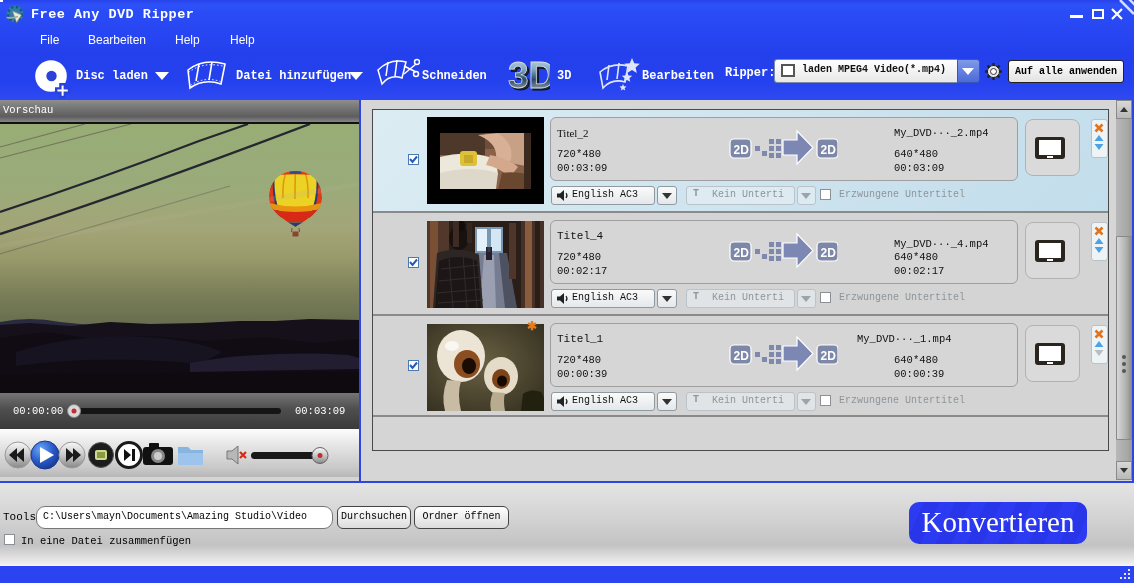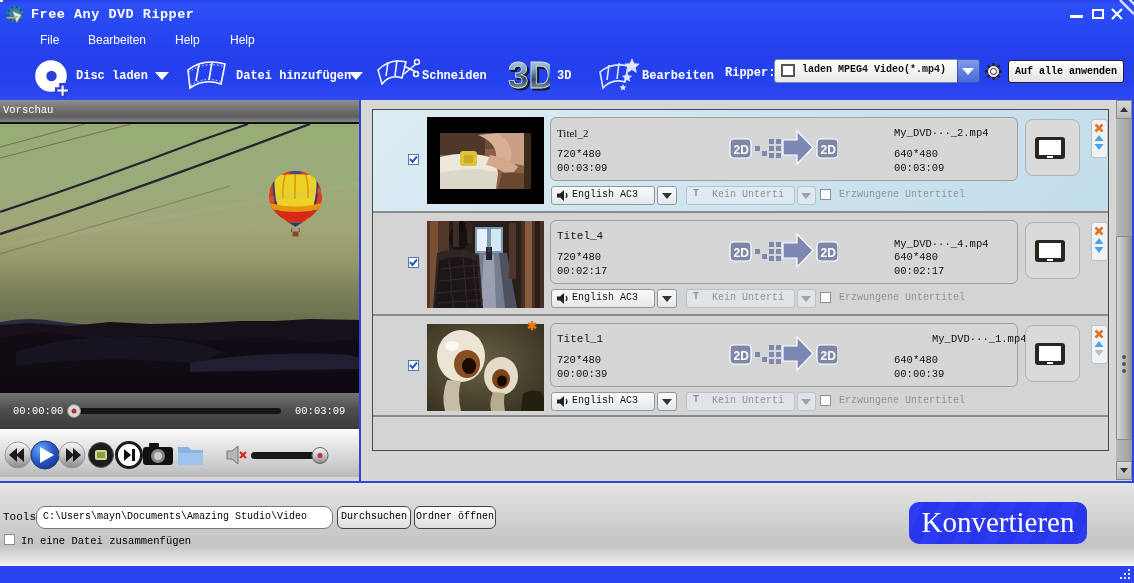--- a/index.html
+++ b/index.html
@@ -469,21 +469,21 @@
         <rect x="41" y="24" width="5" height="5"></rect>
    <rect x="48" y="10" width="5" height="5"></rect>
         <rect x="48" y="17" width="5" height="5"></rect>
         <rect x="48" y="24" width="5" height="5"></rect>
   </g>
   <path d="M55 11 L69 11 L69 2 L85 18.5 L69 35 L69 26 L55 26 Z" fill="#7d87b3" stroke="#fff" stroke-width="1.2"></path>
   <rect x="89" y="10" width="21" height="19" rx="4" fill="#7d87a8" stroke="#fff" stroke-width="1.2"></rect>
   <text x="92.5" y="24.5" font-size="12" font-weight="bold" fill="#fff" font-family="Liberation Sans">2D</text>
  </g>
 </svg>
-<div class="abs t2" style="left:932px;top:333px;">My_DVD···_1.mp4</div>
+<div class="abs t2" style="left:857px;top:333px;">My_DVD···_1.mp4</div>
 <div class="abs t2" style="left:894px;top:354px;">640*480</div>
 <div class="abs t2" style="left:894px;top:368px;">00:00:39</div>
 <div class="abs monbox" style="top:325px;"></div>
 <div class="abs" style="left:1035px;top:343px;width:30px;height:22px;background:#2b2520;border-radius:3px;"></div>
 <div class="abs" style="left:1039px;top:346px;width:22px;height:15px;background:#fff;"></div>
 <div class="abs" style="left:1047px;top:362px;width:6px;height:2px;background:#fff;"></div>
 <div class="abs xpanel" style="top:325px;"></div>
 <svg class="abs" style="left:1093px;top:328px" width="12" height="32" viewBox="0 0 12 32">
  <path d="M2.5 2.5 L9.5 9.5 M9.5 2.5 L2.5 9.5" stroke="#e2731d" stroke-width="2.6"></path>
  <path d="M6 13 L10.5 19 L1.5 19 Z" fill="#4aa3e8"></path>
@@ -521,21 +521,21 @@
 
 <div class="abs" id="hline"></div>
 <div class="abs" style="left:1132px;top:100px;width:2px;height:466px;background:#2e45e2;"></div>
 
 <div class="abs" id="bottom"></div>
 <div class="abs" id="ziel">Tools:</div>
 <div class="abs" id="pathbox">
     <span>C:\Users\mayn\Documents\Amazing Studio\Video</span>
   </div>
 <div class="abs btn" style="left:337px;width:74px;">Durchsuchen</div>
-<div class="abs btn" style="left:414px;width:82px;">Ordner öffnen</div>
+<div class="abs btn" style="left:414px;width:95px;">Ordner öffnen</div>
 <div class="abs cb" style="left:4px;top:534px;"></div>
 <div class="abs" id="merge">In eine Datei zusammenfügen</div>
 <div class="abs" id="convert">Konvertieren</div>
 <div class="abs" id="status"></div>
 <svg class="abs" style="left:1118px;top:569px" width="13" height="13">
     <g fill="#e8e8f8">
       <rect x="10" y="0" width="2" height="2"></rect>
       <rect x="10" y="4" width="2" height="2"></rect>
       <rect x="10" y="8" width="2" height="2"></rect>
       <rect x="6" y="4" width="2" height="2"></rect>

